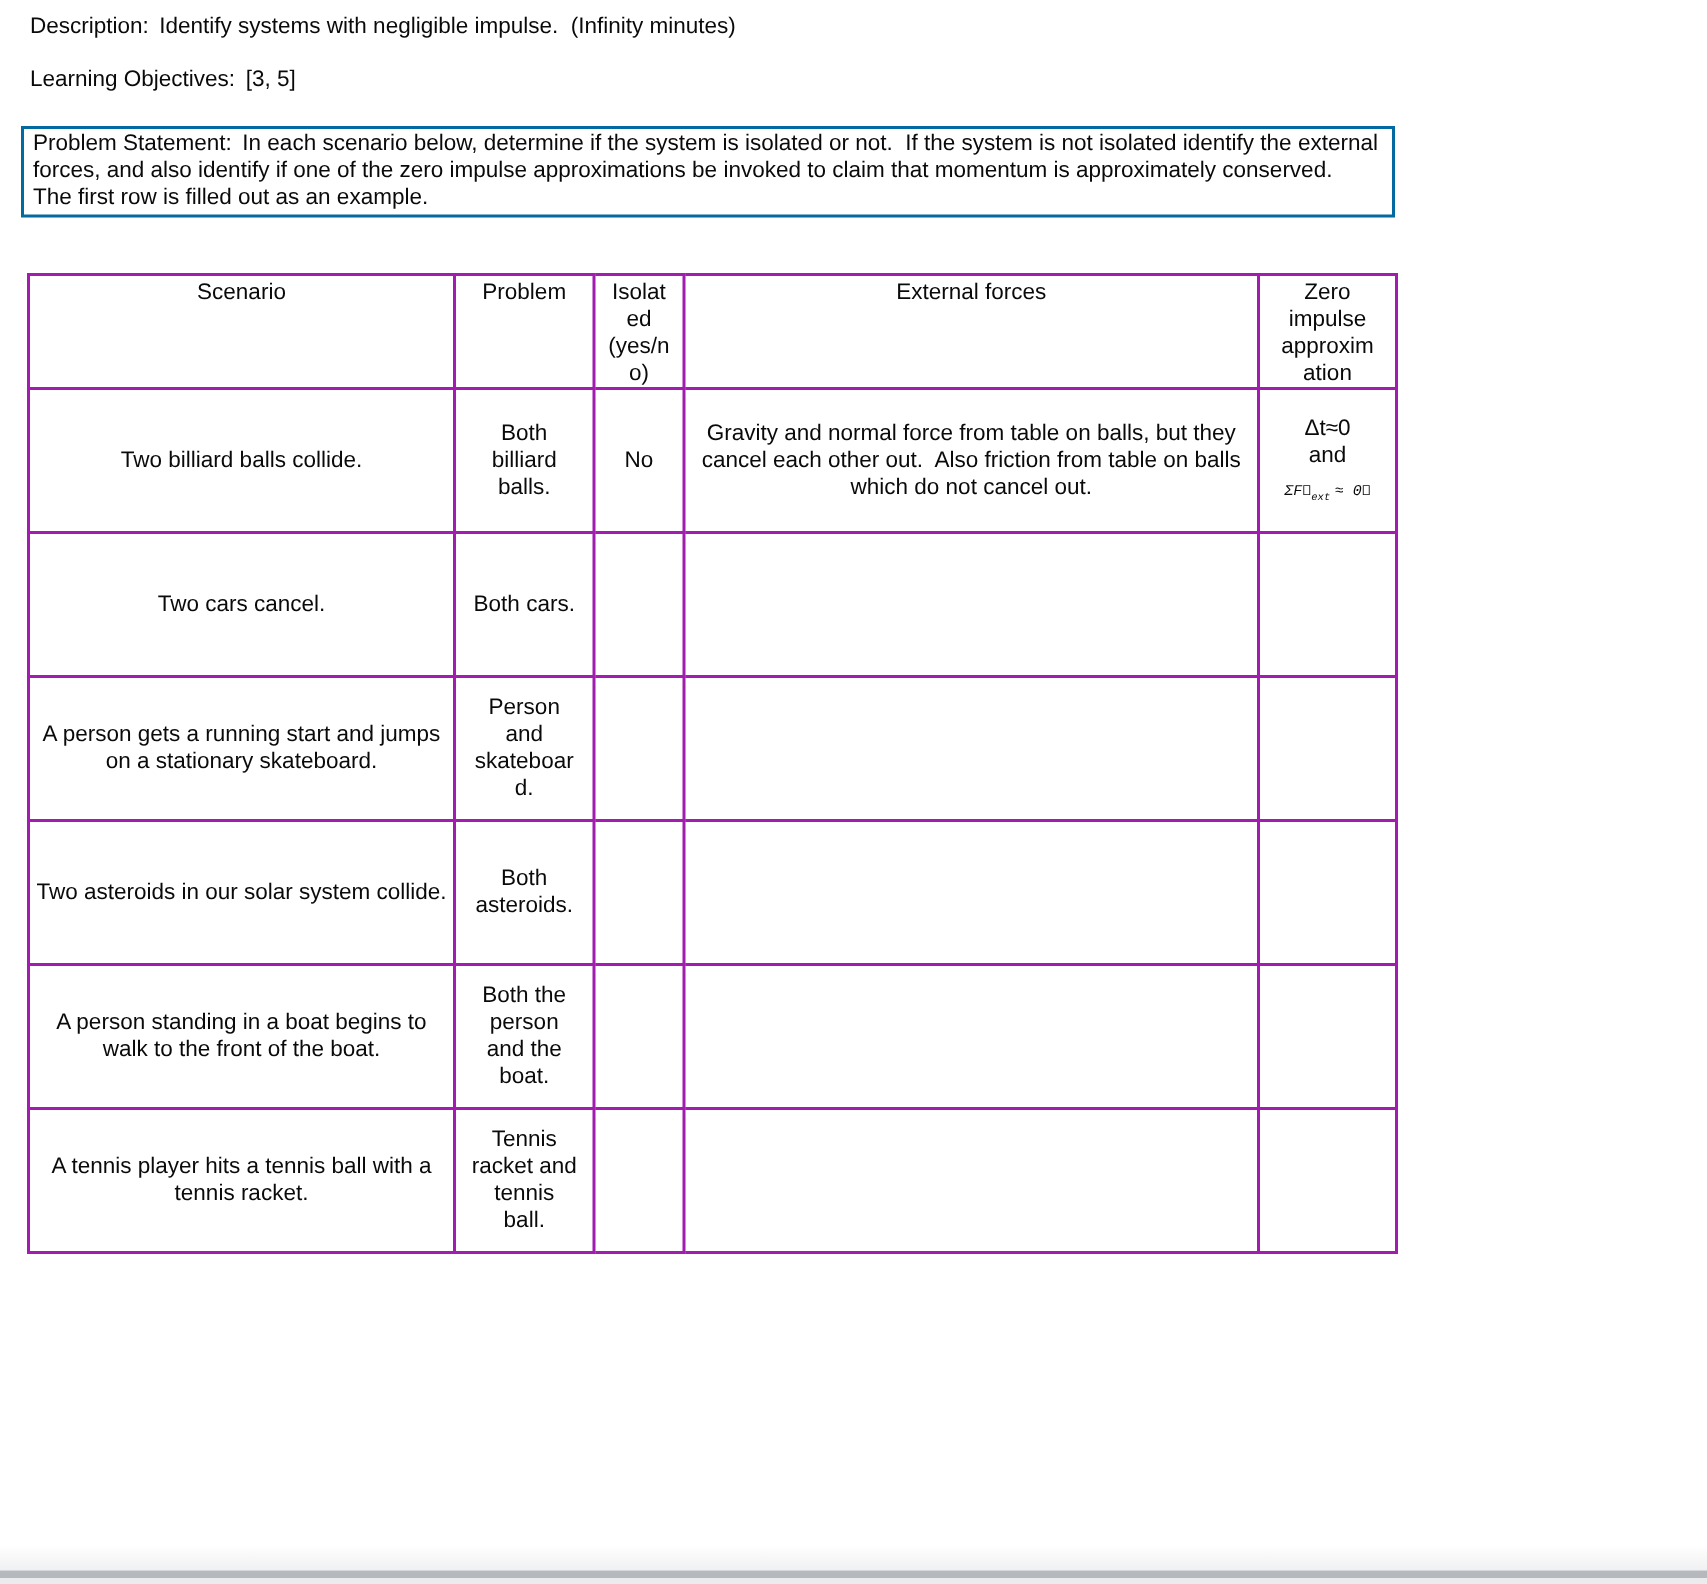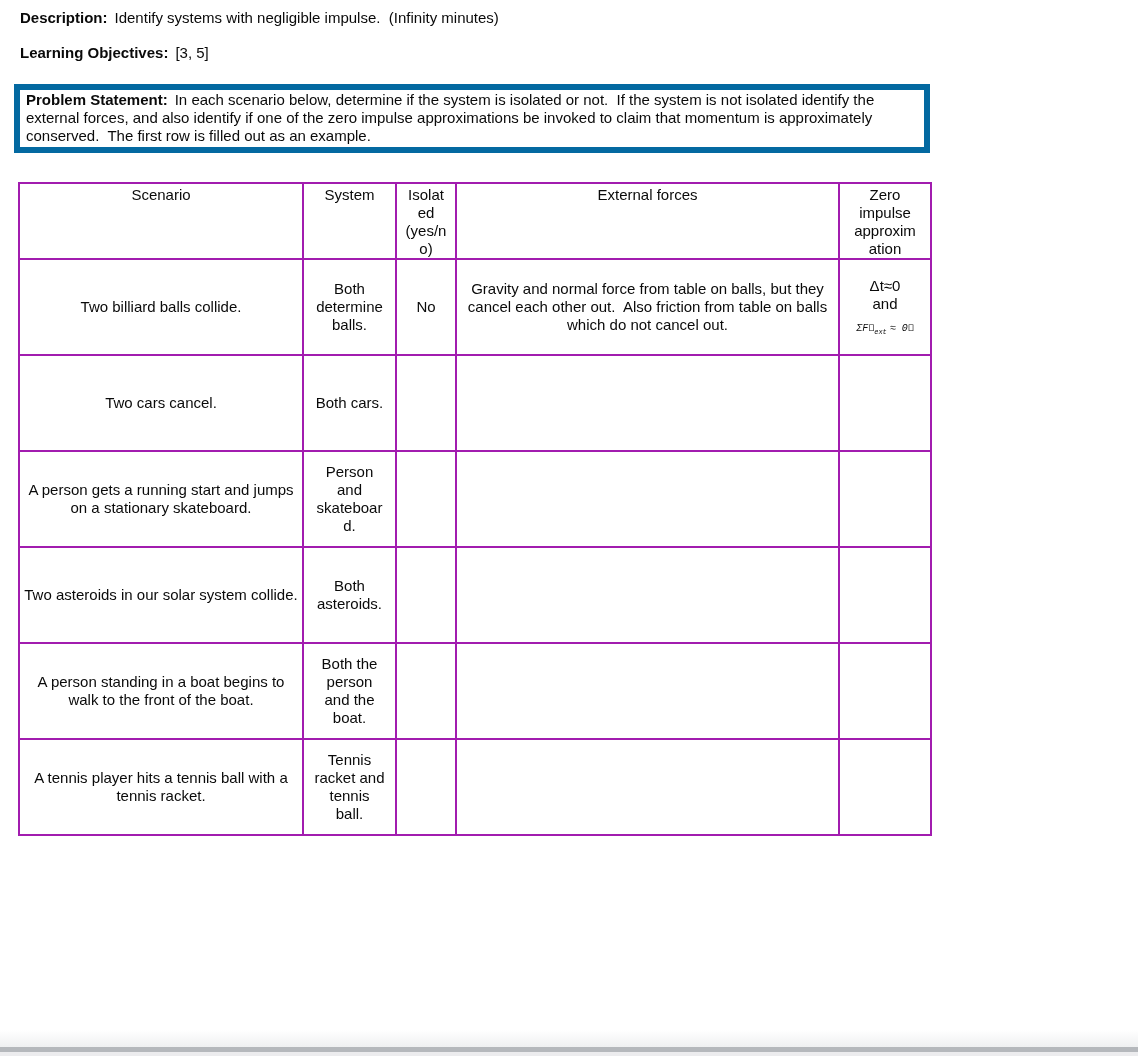--- a/index.html
+++ b/index.html
@@ -3,27 +3,27 @@
 <meta charset="utf-8">
 <style>
   html,body{margin:0;padding:0;}
   body{
     width:1138px;height:1056px;position:relative;overflow:hidden;
     background:#ffffff;color:#0a0a0a;
     font-family:"Liberation Sans","DejaVu Sans",sans-serif;
     font-size:15px;line-height:18px;
   }
   .line{position:absolute;margin:0;white-space:pre-wrap;}
-  .b{font-weight:bold;}
+  .b{font-weight:normal;}
   .t{margin-left:7px;}
   #description-line{left:20px;top:9px;}
   #objectives-line{left:20px;top:44px;}
   #problem-box{
     position:absolute;left:14px;top:84px;width:916px;box-sizing:border-box;
-    border:6px solid #0369a1;padding:1px 7px 2px 6px;
+    border:2px solid #0369a1;padding:1px 7px 2px 6px;
     line-height:18px;white-space:pre-wrap;
   }
   table{
     position:absolute;left:18px;top:182px;width:912px;
     border-collapse:collapse;table-layout:fixed;
   }
   th,td{
     border:2px solid #a21caf;text-align:center;
     line-height:18px;overflow:hidden;font-weight:normal;
   }
@@ -60,30 +60,30 @@
     <colgroup>
       <col style="width:284px">
       <col style="width:93px">
       <col style="width:60px">
       <col style="width:383px">
       <col style="width:92px">
     </colgroup>
     <thead>
       <tr>
           <th class="c-scenario">Scenario</th>
-          <th class="c-system">System</th>
+          <th class="c-system">Problem</th>
           <th class="c-isolated">Isolated (yes/no)</th>
           <th class="c-external">External forces</th>
           <th class="c-zero">Zero impulse approximation</th>
         </tr>
     </thead>
     <tbody>
         <tr>
           <td class="c-scenario">Two billiard balls collide.</td>
-          <td class="c-system">Both determine balls.</td>
+          <td class="c-system">Both billiard balls.</td>
           <td class="c-isolated">No</td>
           <td class="c-external">Gravity and normal force from table on balls, but they cancel each other out.  Also friction from table on balls which do not cancel out.</td>
           <td class="c-zero">
             <div>Δt≈0</div>
             <div>and</div>
             <div class="math"><span>ΣF⃗</span><sub>ext</sub><span style="margin-left: 3px;">≈ 0⃗</span></div>
           </td>
         </tr>
         <tr>
           <td class="c-scenario">Two cars cancel.</td>

